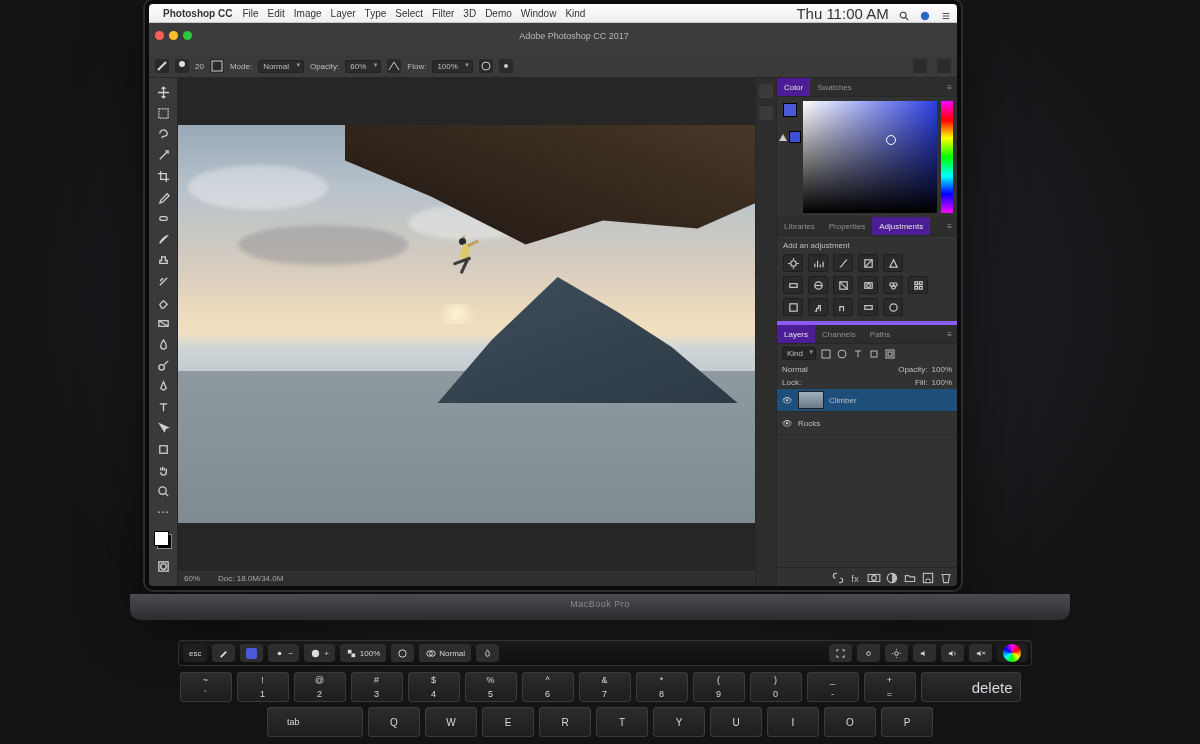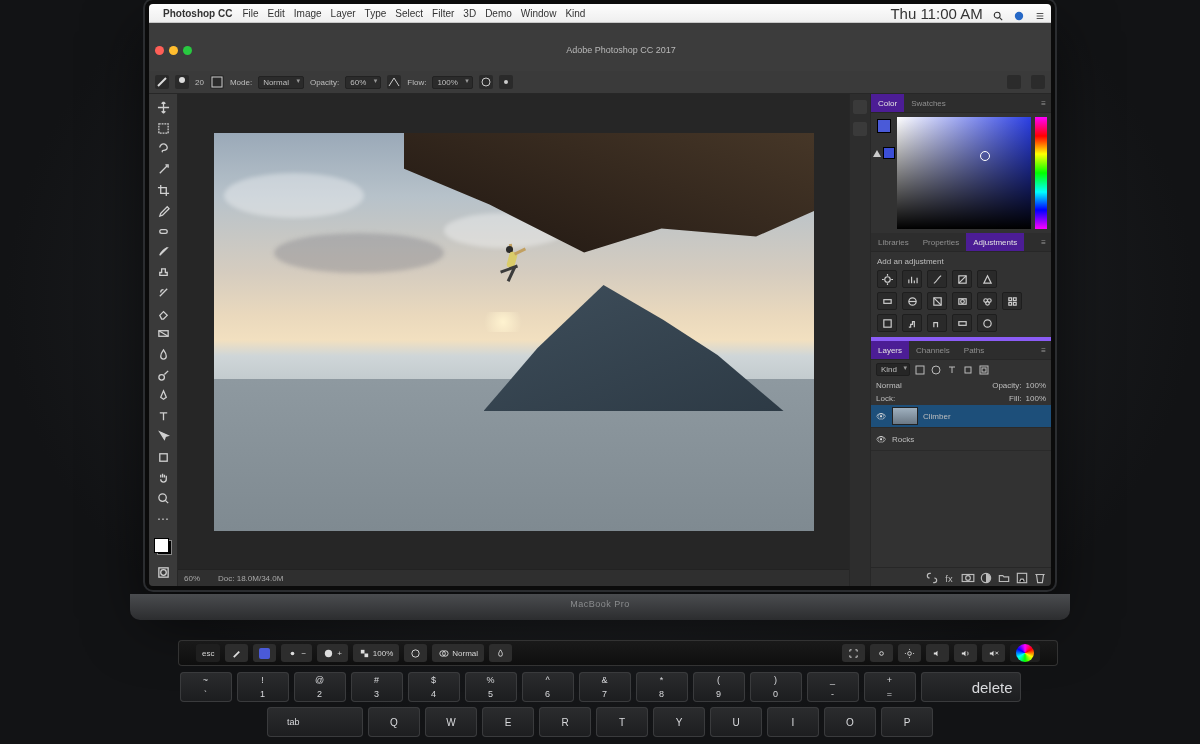--- a/index.html
+++ b/index.html
@@ -1,32 +1,32 @@
 <!DOCTYPE html>
 <html><head>
 <meta charset="utf-8">
 <style>
 html,body{margin:0;padding:0;width:1200px;height:744px;background:#1a1c1e;font-family:-apple-system,Helvetica,Arial,sans-serif;color:#b9b9b9;font-size:9px;overflow:hidden}
 .stage{position:relative;width:1200px;height:744px;background:radial-gradient(ellipse at 50% 40%,#2a2d31 0%,#121315 70%);}
 
 
-.mac{position:absolute;left:145px;top:0;width:910px;height:590px;background:#0b0b0b;border-radius:8px;box-shadow:0 0 0 2px #2b2d30,0 30px 60px rgba(0,0,0,.6);overflow:hidden}
+.mac{position:absolute;left:145px;top:0;width:816px;height:590px;background:#0b0b0b;border-radius:8px;box-shadow:0 0 0 2px #2b2d30,0 30px 60px rgba(0,0,0,.6);overflow:hidden}
 .screen{position:absolute;inset:4px;border-radius:4px;background:#1e1e1e;overflow:hidden;display:flex;flex-direction:column}
 
 
 .menubar{height:18px;background:linear-gradient(#fdfdfd,#efefef);display:flex;align-items:center;padding:0 6px;font-size:10px;color:#333;border-bottom:1px solid #c8c8c8}
 .menubar .apple{margin-right:8px;font-size:11px}
 .menubar .app{font-weight:600;margin-right:10px}
 .menubar .m{margin-right:9px;cursor:default}
 .menubar .sp{flex:1}
 .menubar .right span{margin-left:8px;font-size:15px}
 .menubar .ico{display:inline-block;width:10px;height:10px;vertical-align:middle}
 
 
-.winbar{height:16px;background:#3c3c3c;display:flex;align-items:flex-end;padding:16px 6px;color:#bfbfbf;font-size:9px}
+.winbar{height:16px;background:#3c3c3c;display:flex;align-items:flex-start;padding:8px 6px;color:#bfbfbf;font-size:9px}
 .dot{width:9px;height:9px;border-radius:50%;margin-right:5px}
 .red{background:#ff5f57}.yel{background:#ffbd2e}.grn{background:#28c940}
 .winbar .title{flex:1;text-align:center;color:#b9b9b9;font-size:9px}
 
 
 .optbar{height:22px;background:#3a3a3a;border-bottom:1px solid #272727;display:flex;align-items:center;padding:0 6px;gap:6px;font-size:8px;color:#bfbfbf}
 .optbar .ticon{width:14px;height:14px;background:#2a2a2a;border-radius:2px;display:flex;align-items:center;justify-content:center}
 .optbar .field{background:#2b2b2b;border:1px solid #222;padding:1px 14px 1px 4px;border-radius:2px;position:relative}
 .optbar .field::after{content:'▾';position:absolute;right:3px;top:0;color:#999;font-size:7px}
 .optbar .sp{flex:1}
@@ -111,21 +111,21 @@
 .lfoot .fb{width:14px;height:12px}
 
 
 .dock{width:20px;background:#2d2d2d;border-left:1px solid #272727;display:flex;flex-direction:column;align-items:center;padding-top:6px;gap:8px}
 .dock .d{width:14px;height:14px;background:#3a3a3a;border-radius:2px}
 
 
 .hinge{position:absolute;left:130px;top:594px;width:940px;height:26px;background:linear-gradient(#4a4c4f,#2c2d2f);border-radius:0 0 10px 10px;text-align:center;font-size:9px;color:#8a8c8e;line-height:20px;letter-spacing:.5px}
 
 
-.touchbar{position:absolute;left:178px;top:640px;width:844px;height:26px;background:linear-gradient(#1a1a1a,#0e0e0e);border-radius:4px;display:flex;align-items:center;padding:0 18px;gap:5px;box-shadow:inset 0 0 0 1px #333}
+.touchbar{position:absolute;left:178px;top:640px;width:844px;height:26px;background:linear-gradient(#1a1a1a,#0e0e0e);border-radius:4px;display:flex;align-items:center;padding:0 5px;gap:5px;box-shadow:inset 0 0 0 1px #333}
 .tb{height:18px;background:#2d2d2d;border-radius:3px;display:flex;align-items:center;justify-content:center;padding:0 6px;color:#d6d6d6;font-size:8px;gap:3px}
 .tb.dark{background:#1f1f1f}
 .tb .i{width:11px;height:11px}
 .tbsp{flex:1}
 .tbcircle{width:18px;height:18px;border-radius:50%;background:conic-gradient(#f0f,#f00,#ff0,#0f0,#0ff,#00f,#f0f)}
 
 
 .keyboard{position:absolute;left:154px;top:672px;width:892px;display:flex;flex-direction:column;gap:5px}
 .krow{display:flex;gap:5px;justify-content:center}
 .key{height:30px;background:linear-gradient(#2b2c2e,#1c1d1f);border-radius:4px;color:#d9dadd;display:flex;align-items:center;justify-content:center;font-size:10px;flex:0 0 auto;box-shadow:inset 0 0 0 1px #3a3b3d}.kw2{width:52px}.kw3{width:76px}.kw4{width:92px}

